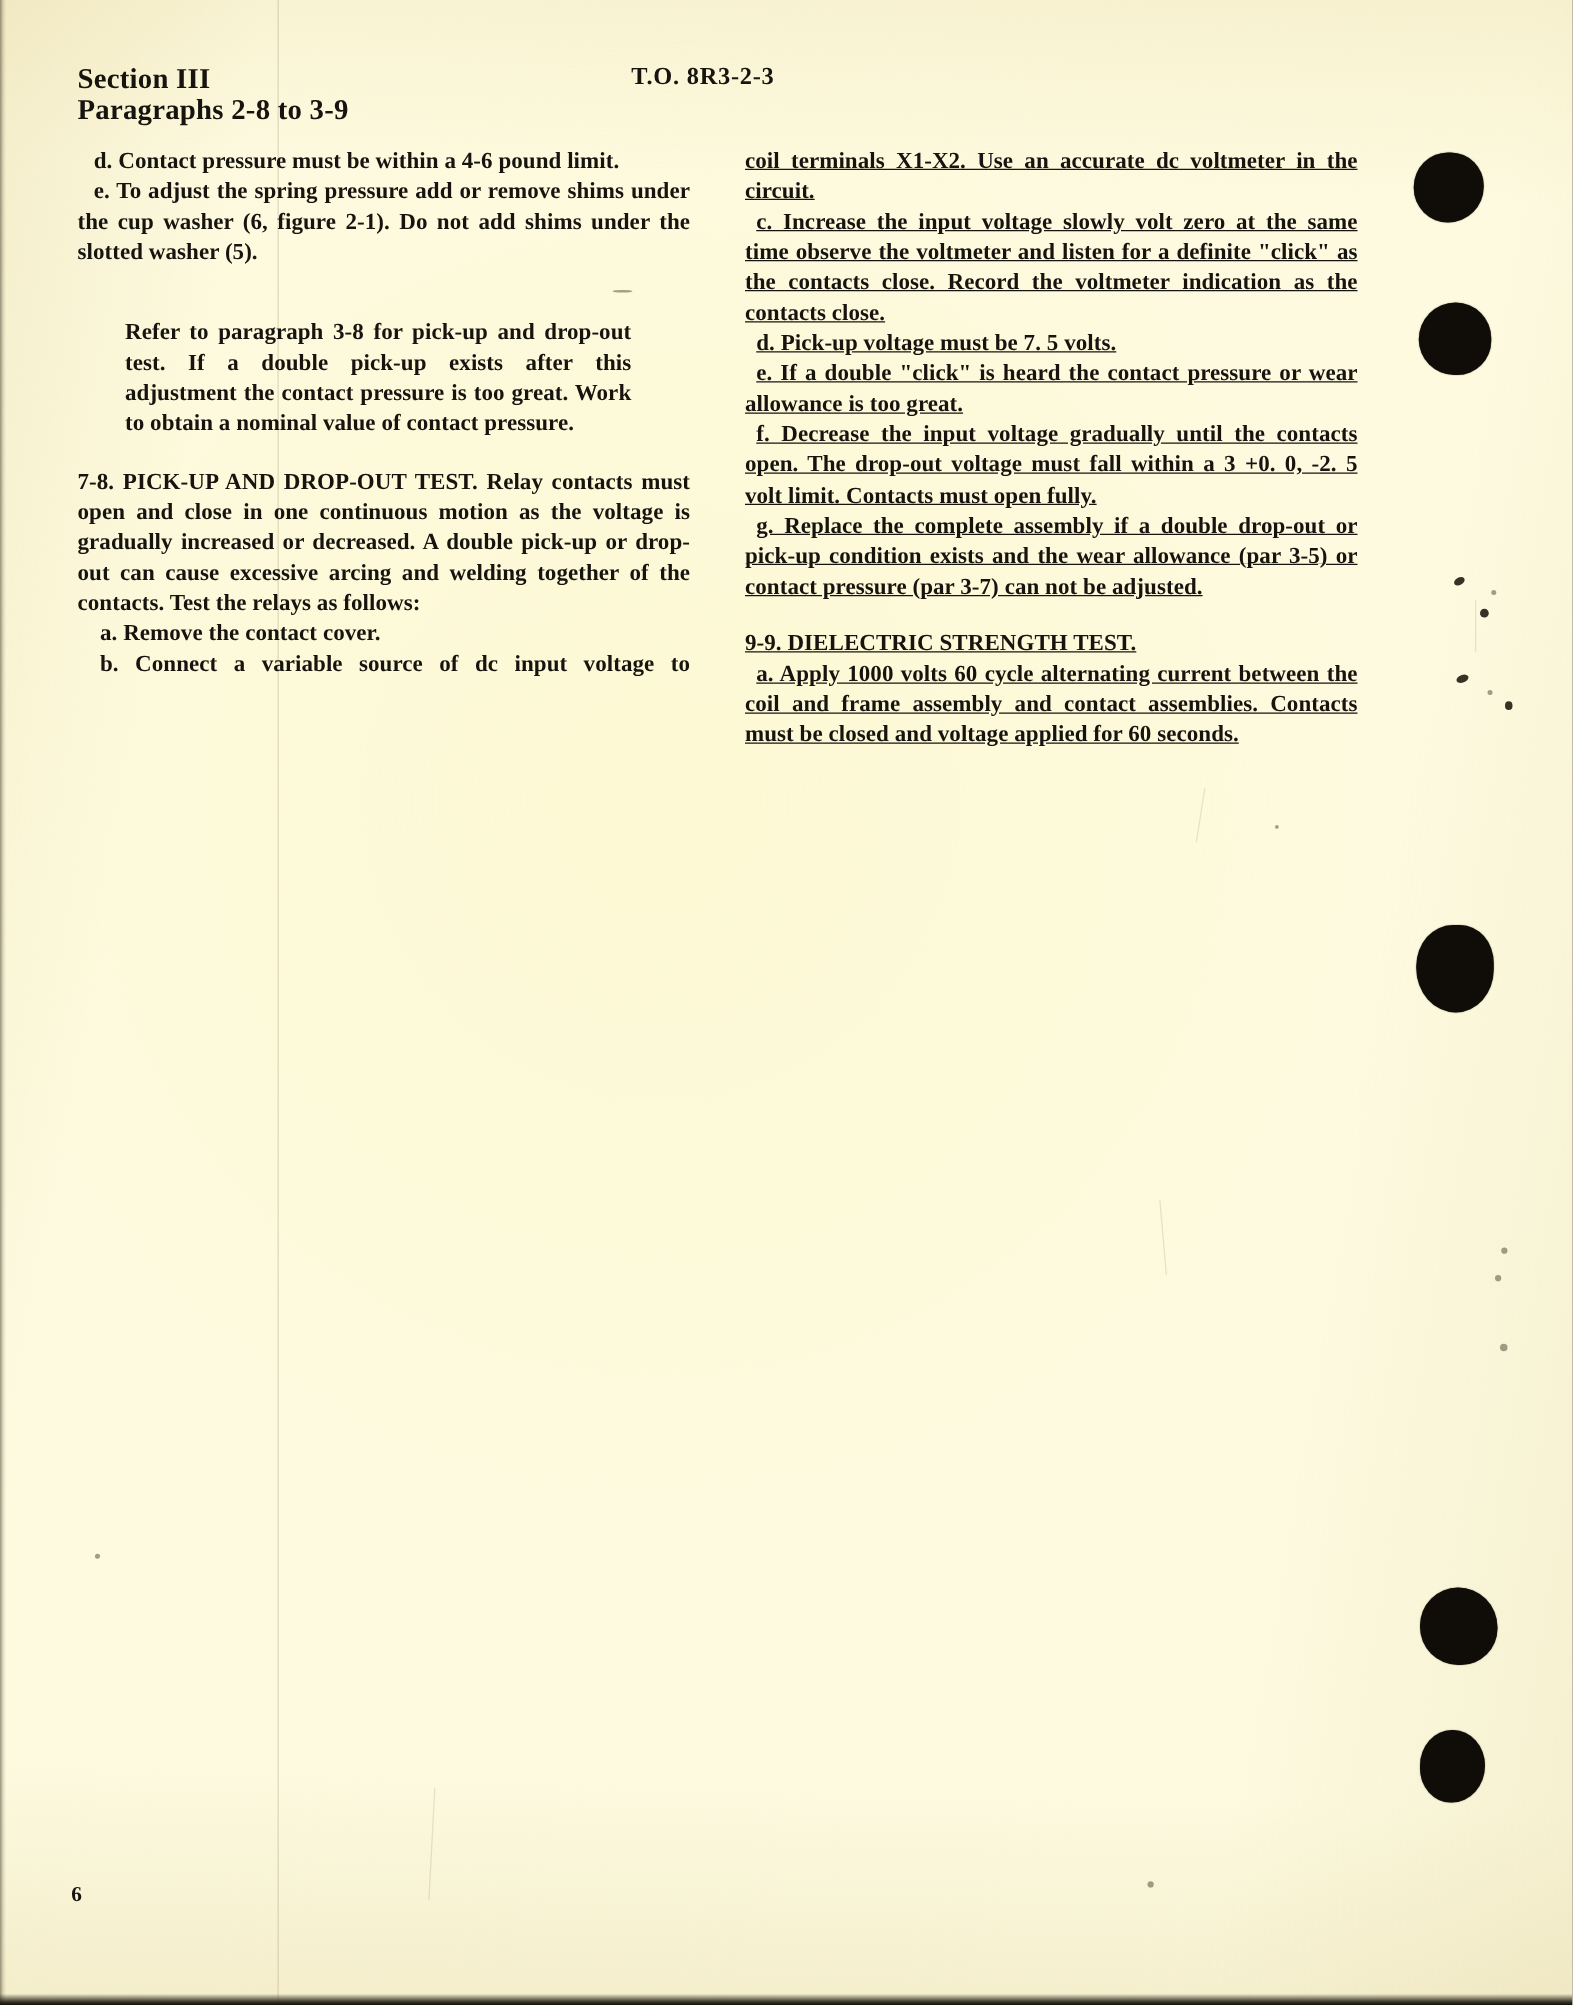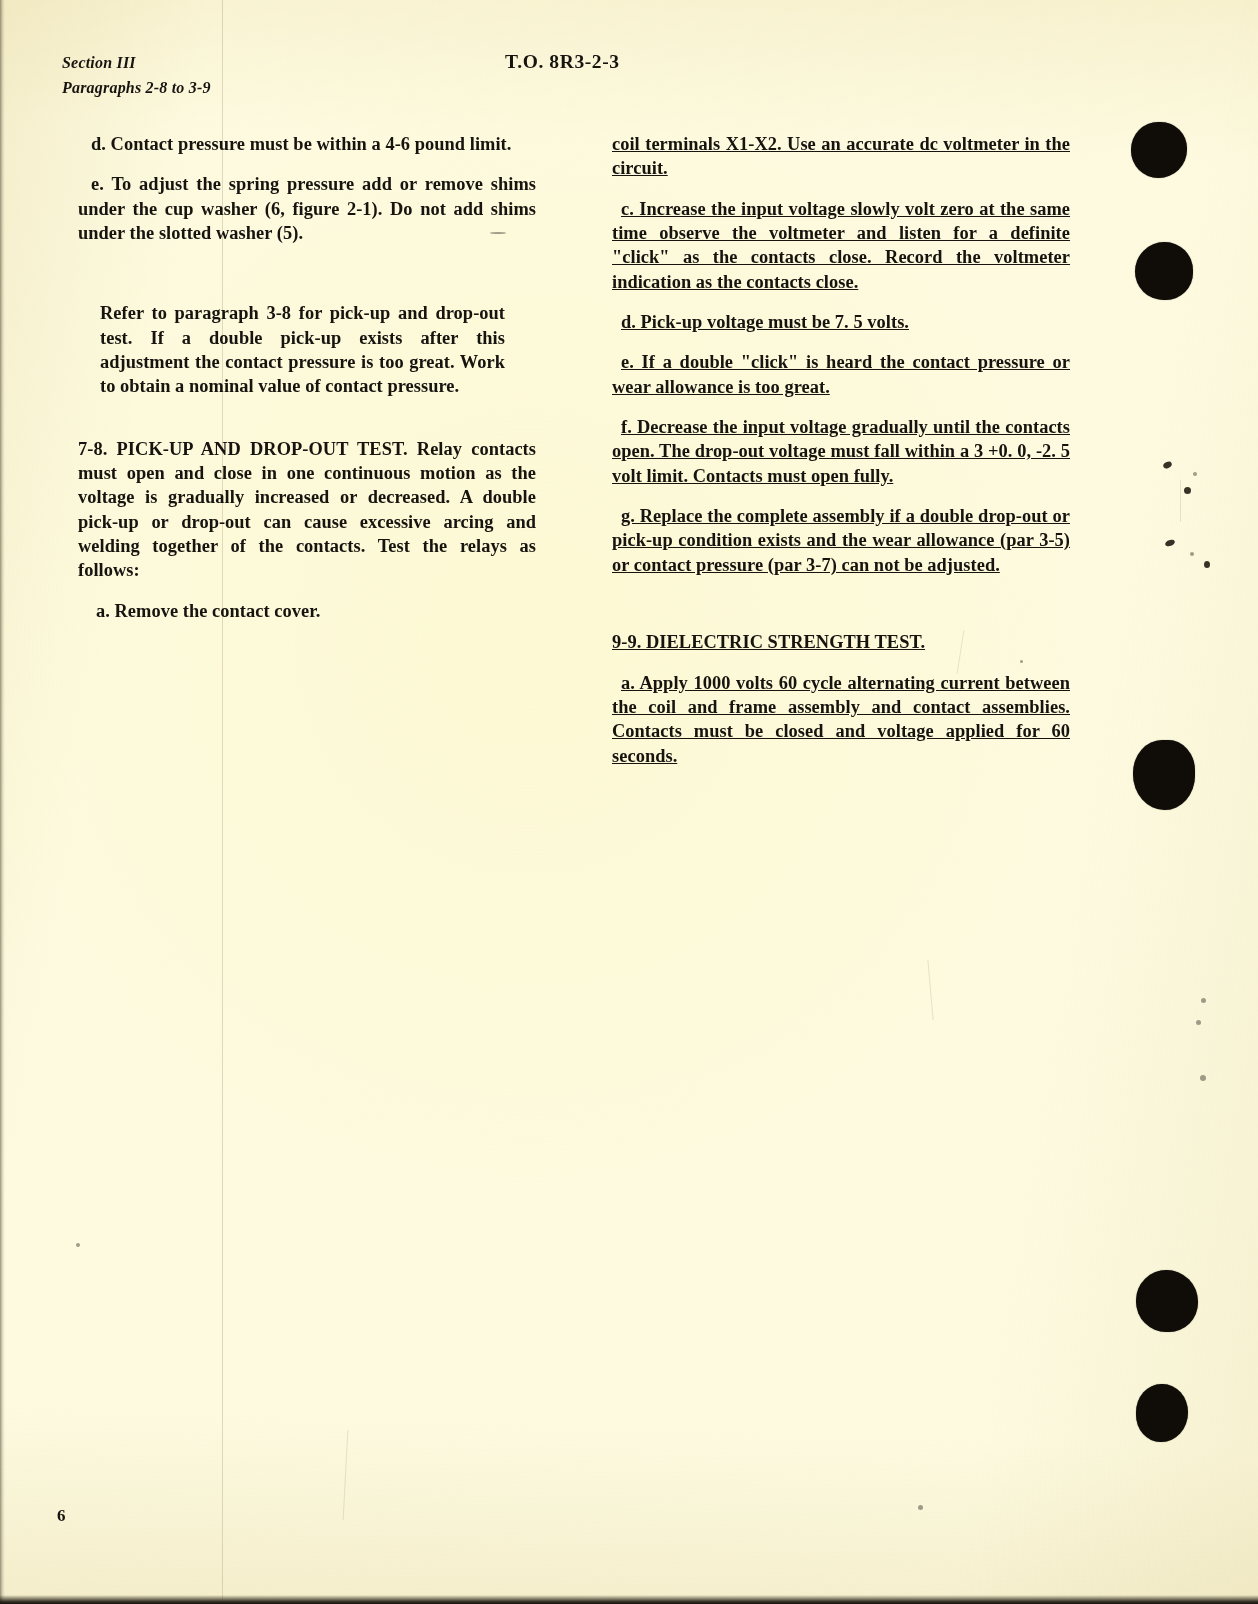--- a/index.html
+++ b/index.html
@@ -55,24 +55,23 @@
   
   #header {
     position: absolute;
     left: 62px;
     top: 50px;
     width: 1030px;
   }
   .hdr-left {
     display: inline-block;
     font-weight: bold;
-    font-size: 16px;
+    font-size: 23px;
     line-height: 25px;
     letter-spacing: 0.2px;
-    font-style: italic;
   }
   .hdr-center {
     position: absolute;
     left: 443px;
     top: 1px;
     font-weight: bold;
     font-size: 19.5px;
     letter-spacing: 0.6px;
     white-space: nowrap;
   }
@@ -84,21 +83,21 @@
     width: 490px;
     font-size: 18.4px;
     line-height: 24.35px;
     font-weight: bold;
     letter-spacing: 0.05px;
   }
   #col-left  { left: 62px; }
   #col-right { left: 596px; text-decoration: underline; }
 
   .para {
-    margin: 16px;
+    margin: 0;
     text-align: justify;
     text-justify: inter-word;
   }
   .para + .para { margin-top: 0; }
   
   .jfull { text-align-last: justify; }
 
   .indent-a { text-indent: 13px; }
   .indent-b { text-indent: 18px; }
   .indent-c { text-indent: 9px; }
@@ -190,20 +189,21 @@
     <p class="para indent-a">e. To adjust the spring pressure add or remove shims under the cup washer (6, figure 2-1).  Do not add shims under the slotted washer (5).</p>
 
     <div>
       <p id="note-body">Refer to paragraph 3-8 for pick-up and drop-out test.  If a double pick-up exists after this adjustment the contact pressure is too great. Work to obtain a nominal value of contact pressure.</p>
     </div>
 
     <div class="gap-note-after"></div>
 
     <p class="para">7-8.  PICK-UP AND DROP-OUT TEST.  Relay contacts must open and close in one continuous motion as the voltage is gradually increased or decreased. A double pick-up or drop-out can cause excessive arcing and welding together of the contacts.  Test the relays as follows:</p>
     <p class="para indent-b">a.  Remove the contact cover.</p>
+    <p class="para indent-b jfull">b.  Connect a variable source of dc input voltage to</p>
 
   </div>
 
   <div class="column" id="col-right">
 
     <p class="para">coil terminals X1-X2.  Use an accurate dc voltmeter in the circuit.</p>
     <p class="para indent-c">c.  Increase the input voltage slowly volt zero at the same time observe the voltmeter and listen for a definite "click" as the contacts close.  Record the voltmeter indication as the contacts close.</p>
     <p class="para indent-c">d.  Pick-up voltage must be 7. 5 volts.</p>
     <p class="para indent-c">e.  If a double "click" is heard the contact pressure or wear allowance is too great.</p>
     <p class="para indent-c">f.  Decrease the input voltage gradually until the contacts open.  The drop-out voltage must fall within a 3 +0. 0, -2. 5 volt limit.  Contacts must open fully.</p>

